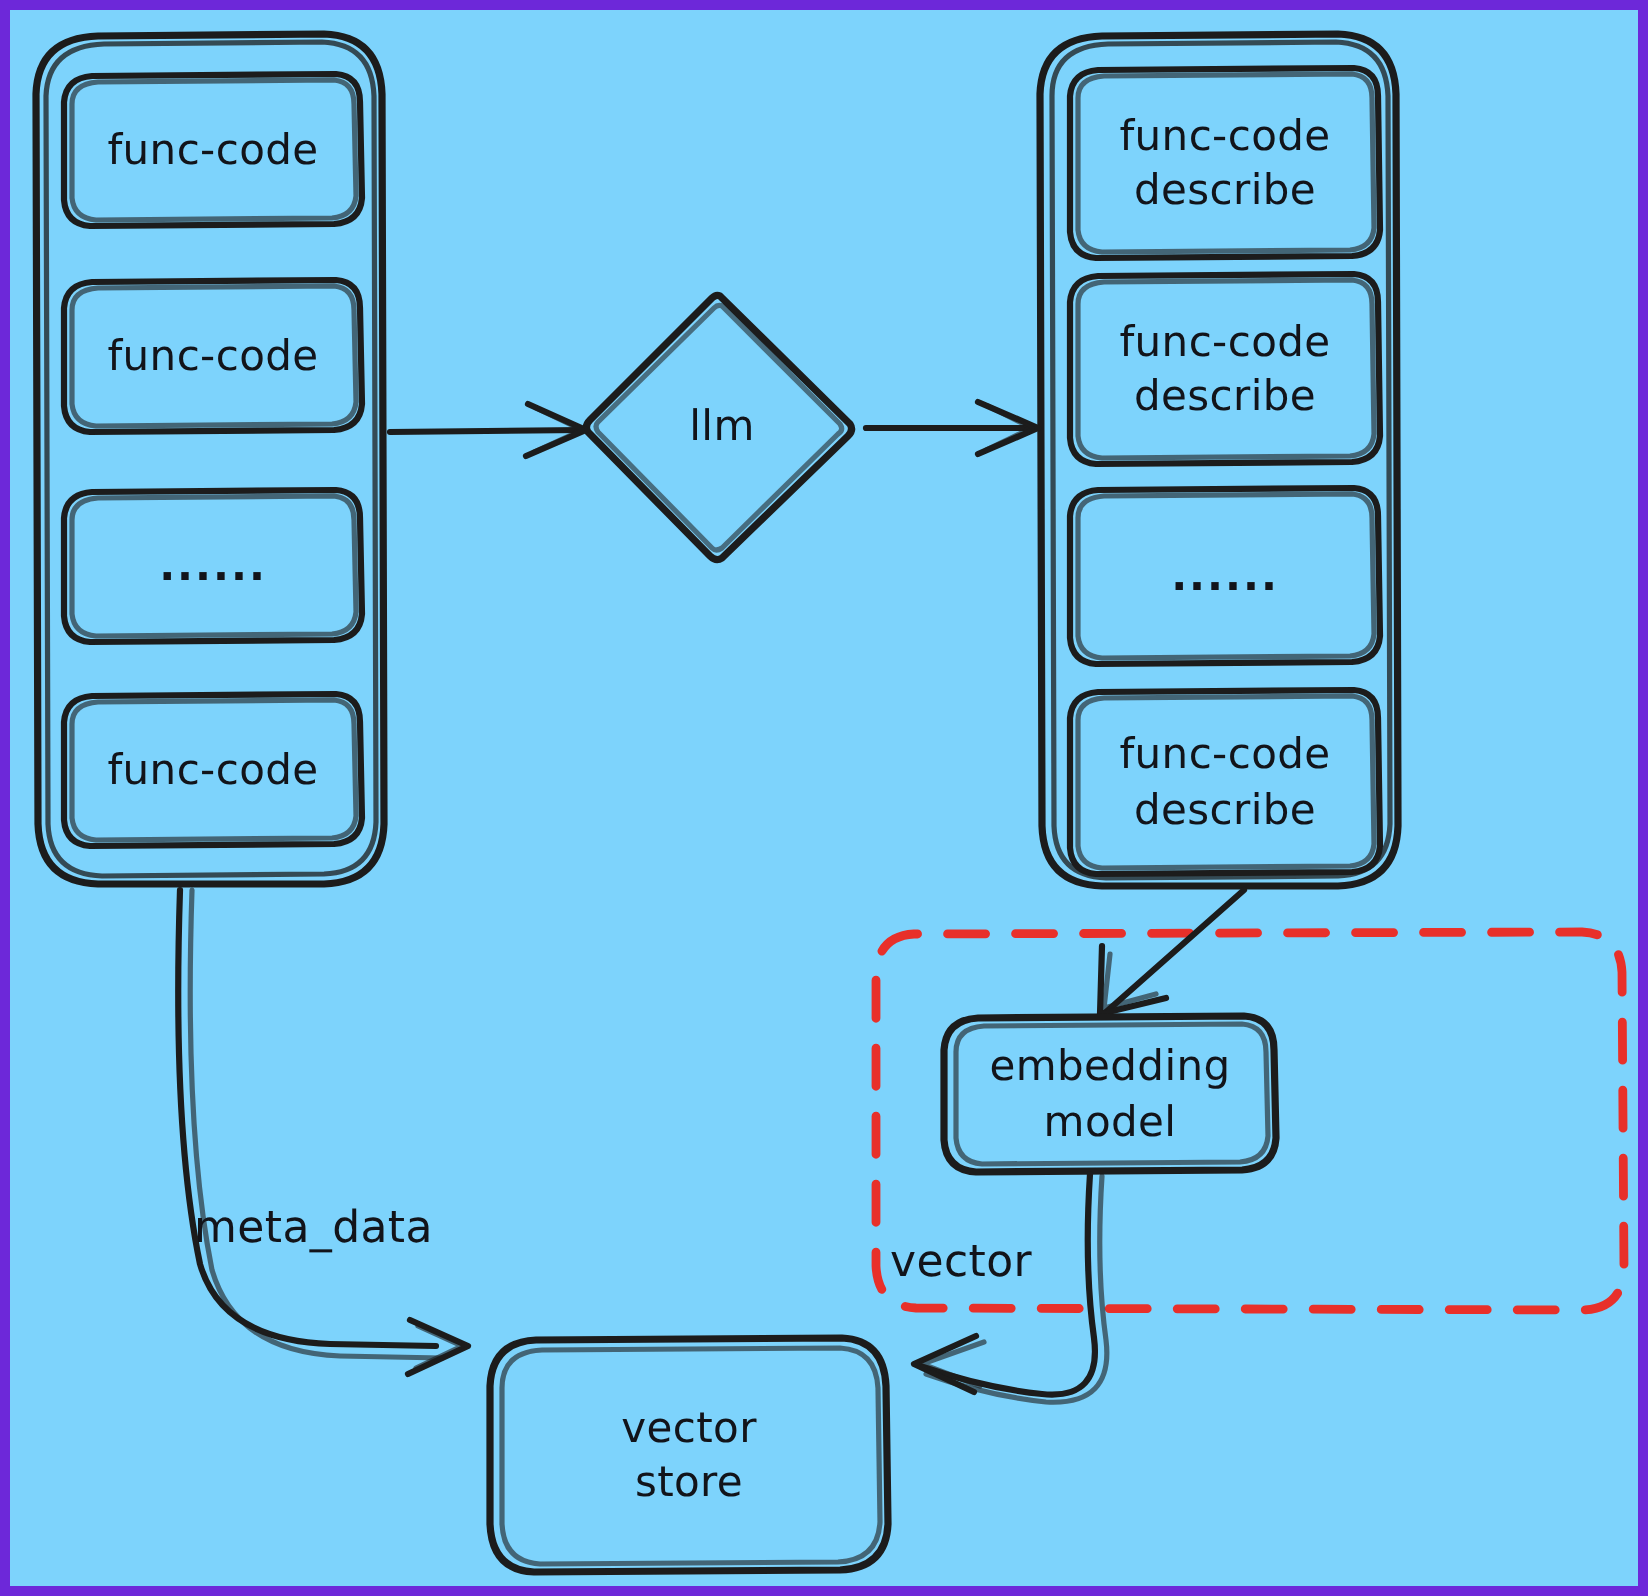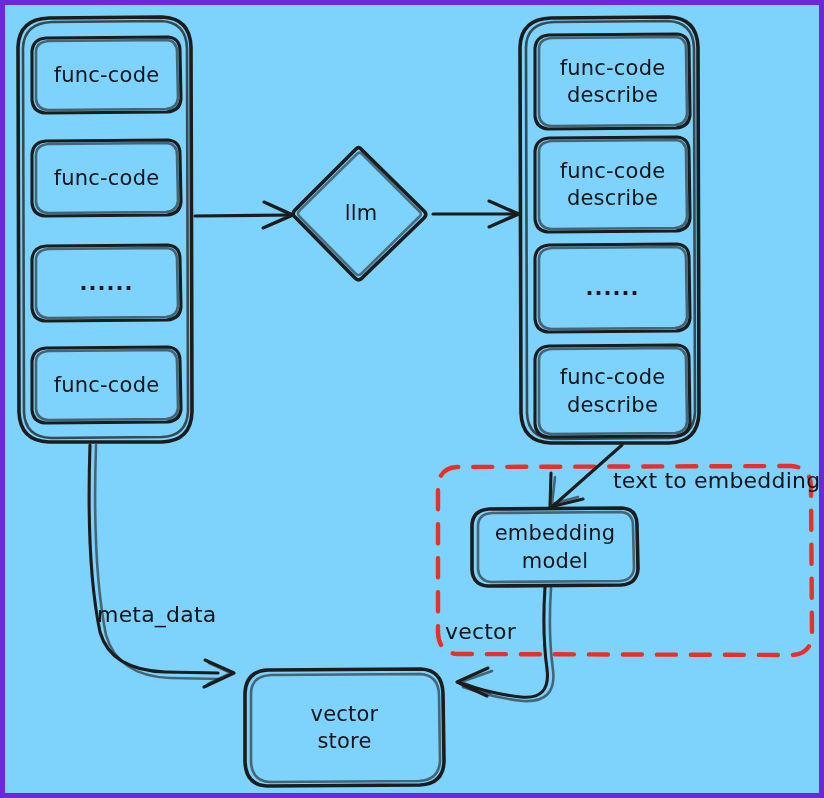--- a/index.html
+++ b/index.html
@@ -228,17 +228,16 @@
   <div class="lbl diamond-text centerbox" style="left:311px; top:192px; width:90px; height:34px;">llm</div>
 
   <div class="lbl box-text centerbox" style="left:467px; top:504px; width:166px; height:77px;">embedding
 model</div>
 
   <div class="lbl box-text centerbox" style="left:240px; top:665px; width:199px; height:116px;">vector
 store</div>
 
   <div class="lbl edge-text" style="left:92px; top:596px; text-align:left;">meta_data</div>
 
-  <div class="lbl edge-text" style="left:608px; top:462px; text-align:left;">text to embedding</div>
 
   <div class="lbl edge-text" style="left:440px; top:613px; text-align:left;">vector</div>
 
 </div>
 
 </body></html>

